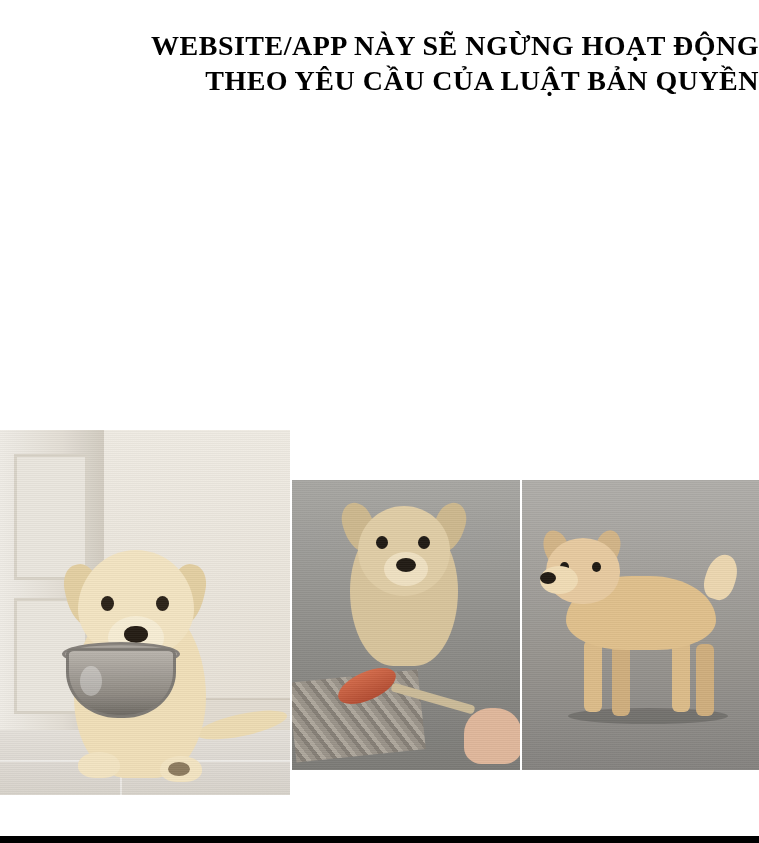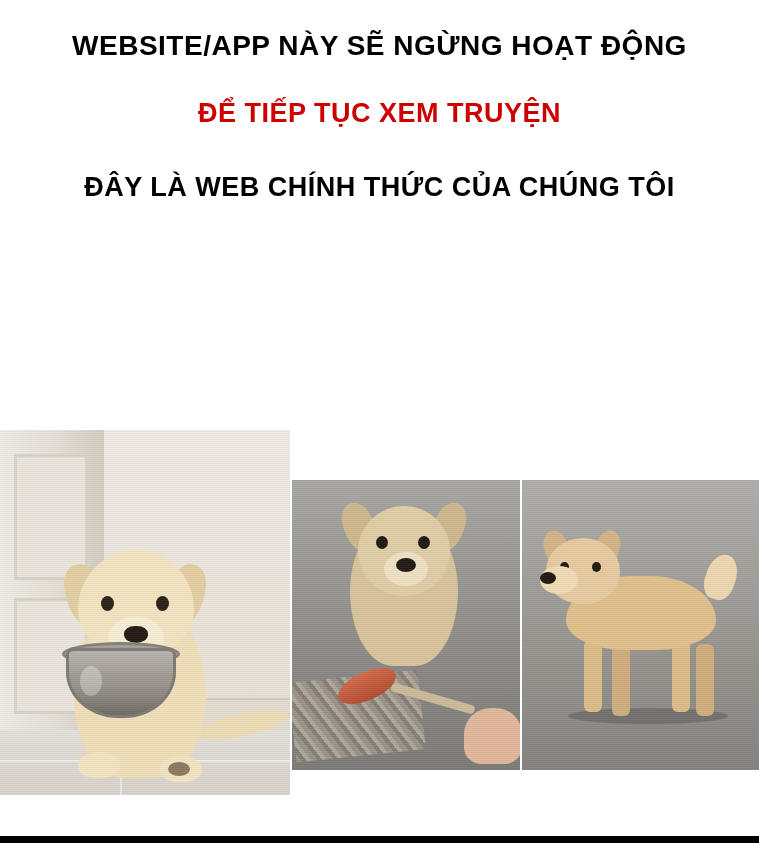--- a/index.html
+++ b/index.html
@@ -30,24 +30,25 @@
   .notice {
     position: absolute;
     left: 0;
     top: 0;
     width: 759px;
     text-align: center;
     padding-top: 28px;
     box-sizing: border-box;
   }
   .line {
-    font-family: Liberation Sans, sans-serif;
+    font-family: Liberation Serif, serif;
     font-weight: bold;
     letter-spacing: 0.5px;
     line-height: 1.25;
+    text-align: right;
   }
   .blk {
     color: #000000;
     font-size: 28px;
   }
   .red {
     color: #cc0000;
     font-size: 27px;
   }
   .blk2 {
@@ -330,28 +331,27 @@
 </head>
 <body>
 
 <div class="page">
 
   <div class="canvas">
 
     <div class="notice">
 
       <div class="line blk">WEBSITE/APP NÀY SẼ NGỪNG HOẠT ĐỘNG</div>
+      <div class="line blk">THEO YÊU CẦU CỦA LUẬT BẢN QUYỀN</div>
 
       <div class="gap-a"></div>
 
-      <div class="line red">ĐỂ TIẾP TỤC XEM TRUYỆN</div>
 
       <div class="gap-b"></div>
 
-      <div class="line blk2">ĐÂY LÀ WEB CHÍNH THỨC CỦA CHÚNG TÔI</div>
 
     </div>
 
     <div class="art">
 
       <div class="panel-left">
         <div class="door">
           <div class="door-panel"></div>
           <div class="door-panel lower"></div>
         </div>

